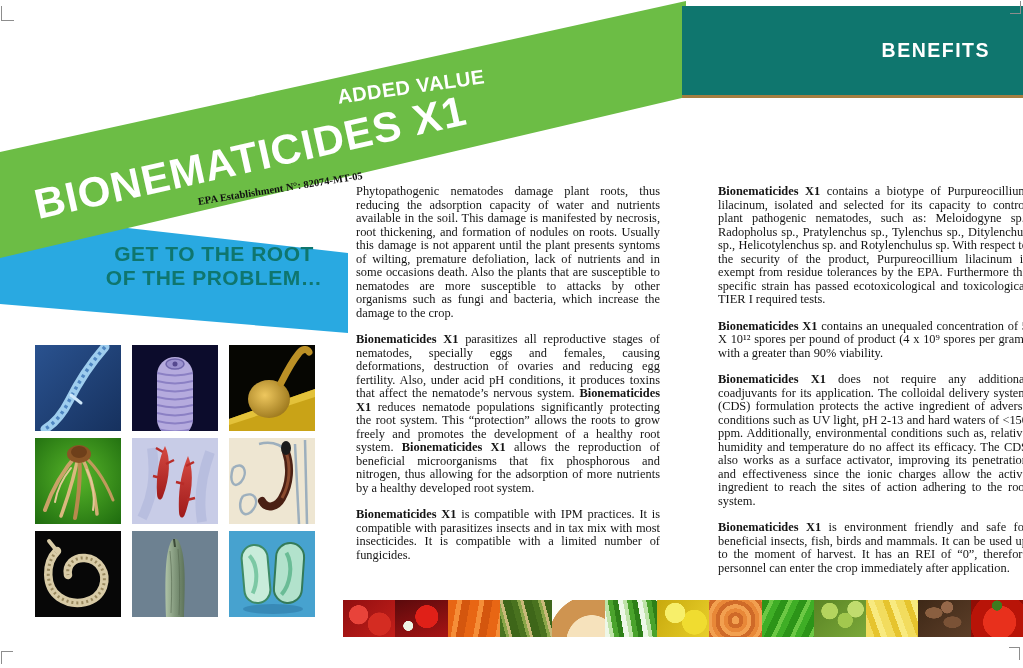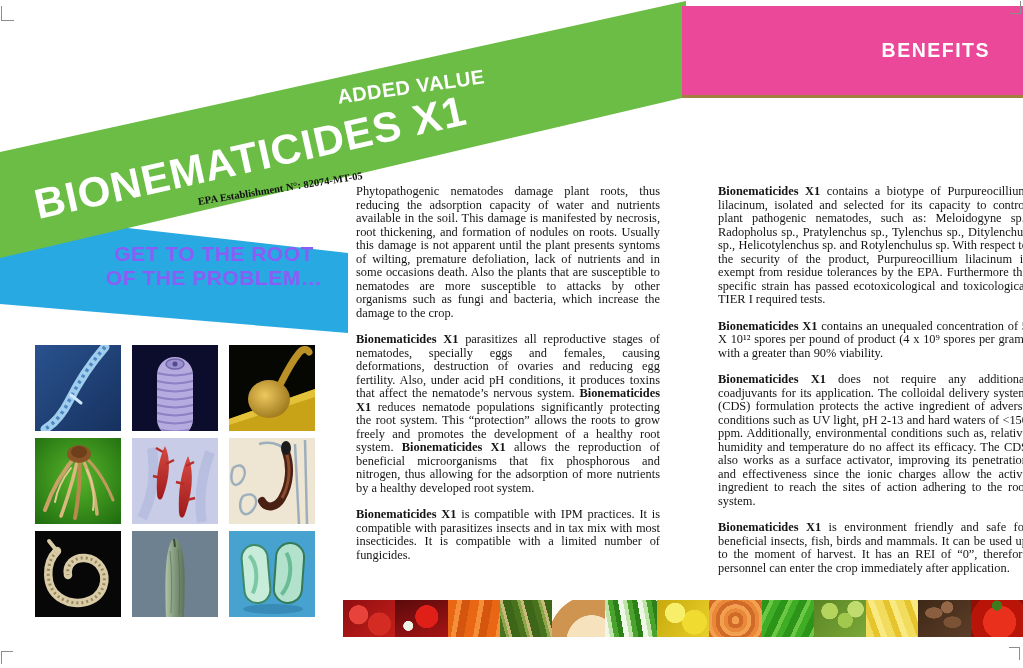--- a/index.html
+++ b/index.html
@@ -4,37 +4,37 @@
 <style>
   html,body{margin:0;padding:0;background:#e8e8e8;}
   .page{position:relative;width:1023px;height:668px;background:#ffffff;overflow:hidden;
         font-family:"Liberation Sans",sans-serif;outline:1px solid #cfcfcf;}
 
   
   .banner-svg{position:absolute;left:0;top:0;z-index:1;}
 
   
   .brown-banner{position:absolute;left:682px;top:6px;width:341px;height:89px;
-        background:#ec4899;border-bottom:3px solid #a57e41;z-index:2;}
+        background:#0f766e;border-bottom:3px solid #a57e41;z-index:2;}
   .benefits-label{position:absolute;right:33px;top:33px;color:#fff;font-weight:bold;
         font-size:19.5px;letter-spacing:1.5px;}
   .advantages-label{position:absolute;left:18px;top:57px;color:#fff;font-weight:bold;
         font-size:19.5px;letter-spacing:1.5px;}
 
   
   .product-title{position:absolute;left:30px;top:182px;z-index:3;color:#fff;font-weight:bold;
         font-size:42px;letter-spacing:1px;white-space:nowrap;
         transform:rotate(-12.5deg);transform-origin:0 0;}
   .added-value{position:absolute;left:336px;top:86px;z-index:3;color:#fff;font-weight:bold;
         font-size:20px;letter-spacing:.5px;white-space:nowrap;
         transform:rotate(-8deg);transform-origin:0 0;}
   .epa-note{position:absolute;left:197px;top:196px;z-index:3;color:#111;font-weight:bold;
         font-family:"Liberation Serif",serif;font-size:10.5px;white-space:nowrap;
         transform:rotate(-9deg);transform-origin:0 0;}
-  .tagline{position:absolute;left:86px;top:242px;width:256px;z-index:3;color:#8b5cf6;
+  .tagline{position:absolute;left:86px;top:242px;width:256px;z-index:3;color:#0f766e;
         font-weight:bold;font-size:21px;line-height:24px;text-align:center;letter-spacing:.5px;}
 
   
   .col{position:absolute;top:185px;z-index:2;color:#141414;text-align:justify;
         font-family:"Liberation Serif",serif;font-size:12.4px;line-height:13.5px;}
   .col-mid{left:356px;width:304px;}
   .col-right{left:718px;width:310px;}
   .para{margin:0 0 13px 0;}
   .para b{font-weight:bold;}
 

